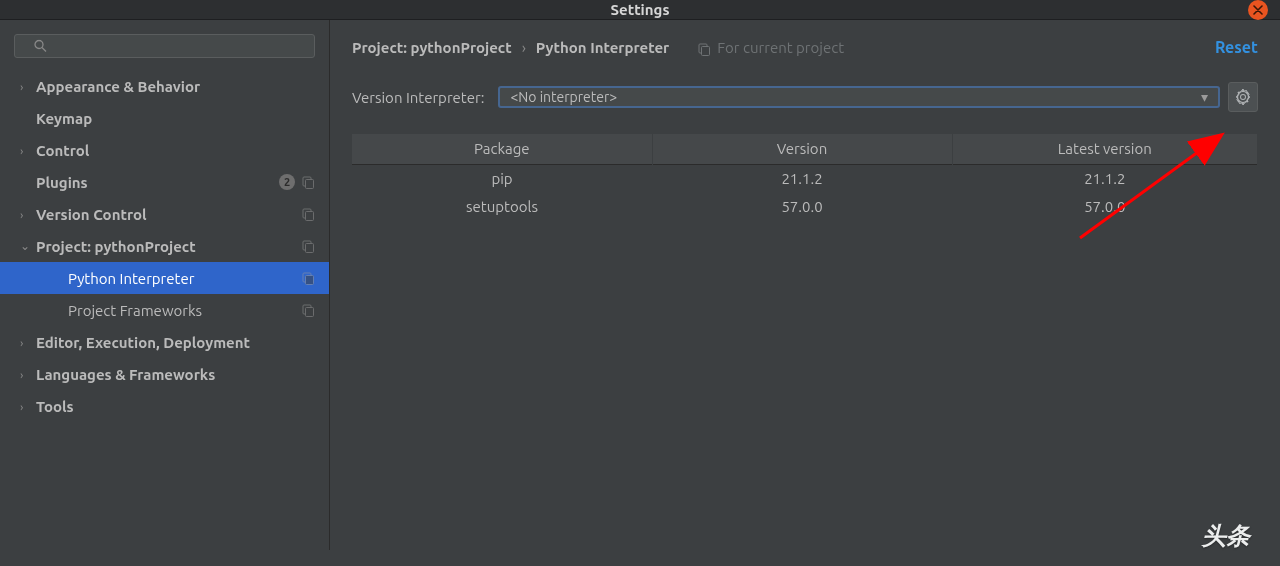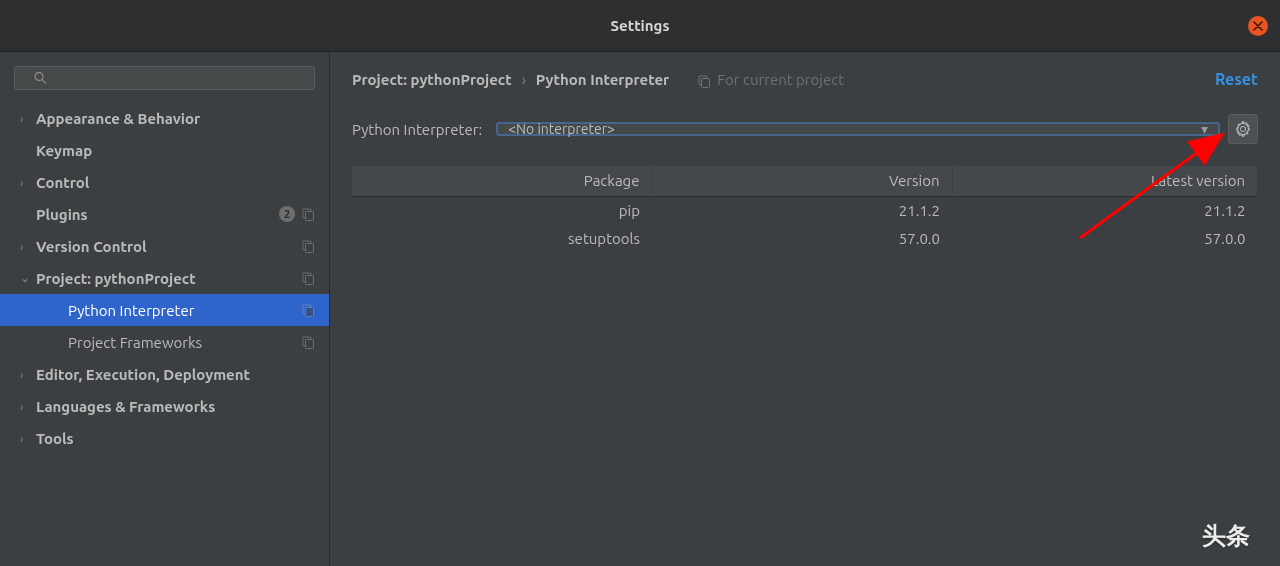--- a/index.html
+++ b/index.html
@@ -6,21 +6,21 @@
   body {
     width: 1280px;
     height: 566px;
     background: #3c3f41;
     font-family: "Ubuntu", "Segoe UI", sans-serif;
     color: #bbbbbb;
     overflow: hidden;
     position: relative;
   }
   .titlebar {
-    height: 52px;
+    height: 20px;
     background: #2d2f31;
     display: flex;
     align-items: center;
     justify-content: center;
     position: relative;
     border-bottom: 1px solid #1e1f21;
   }
   .titlebar span { color: #d6d6d6; font-weight: bold; font-size: 15px; }
   .close-btn {
     position: absolute;
@@ -120,21 +120,21 @@
     font-size: 16px;
   }
   .interp-row {
     display: flex;
     align-items: center;
     margin-bottom: 22px;
   }
   .interp-label { font-size: 15px; margin-right: 14px; }
   .interp-select {
     flex: 1;
-    height: 14px;
+    height: 22px;
     background: #45494a;
     border: 2px solid #466690;
     border-radius: 3px;
     padding: 0 10px;
     display: flex;
     align-items: center;
     font-size: 14px;
     color: #bbbbbb;
     position: relative;
   }
@@ -153,39 +153,40 @@
   .pkg-table {
     width: 100%;
     border-collapse: collapse;
   }
   .pkg-table thead tr {
     background: #45484a;
     border-bottom: 1px solid #2b2b2b;
     height: 30px;
   }
   .pkg-table th, .pkg-table td {
-    text-align: right;
+    text-align: center;
     font-weight: normal;
     font-size: 15px;
     padding: 4px 12px;
   }
   .pkg-table th { color: #bbbbbb; border-right: 1px solid #3c3f41;}
   .pkg-table th:first-child { width: 300px; }
   .pkg-table th:nth-child(2) { width: 300px; }
   .pkg-table tbody tr { height: 28px; }
   .watermark {
     position: absolute;
     right: 22px;
     bottom: 14px;
     font-size: 24px;
     color: #eceeee;
     font-weight: 500;
     display: flex;
     align-items: center;
     text-shadow: 0 1px 2px rgba(0,0,0,0.4);
+    font-style: italic;
   }
   .watermark .tt { font-weight: bold; margin-right: 8px; }
   .arrow-annot {
     position: absolute;
     pointer-events: none;
   }
 </style>
 </head>
 <body>
 
@@ -285,21 +286,21 @@
         <svg width="14" height="14" viewBox="0 0 14 14" style="margin-right:6px">
           <rect x="2" y="2" width="8" height="9" rx="1" stroke="#6e7274" fill="none"></rect>
           <rect x="4.5" y="4.5" width="8" height="9" rx="1" stroke="#6e7274" fill="#3c3f41"></rect>
         </svg>
         <span>For current project</span>
       </span>
       <span class="reset-link">Reset</span>
     </div>
 
     <div class="interp-row">
-      <span class="interp-label">Python Interpreter:</span>
+      <span class="interp-label">Version Interpreter:</span>
       <div class="interp-select">
         <span>&lt;No interpreter&gt;</span>
         <span class="dd-caret">▾</span>
       </div>
       <div class="gear-btn">
         <svg width="16" height="16" viewBox="0 0 16 16">
           <path d="M8 5a3 3 0 100 6 3 3 0 000-6z" fill="#aeb1b3"></path>
           <path d="M8 0l1.2 2.1 2.3-.6.6 2.3L14.2 5l-1 2 1 2-2.1 1.2.6 2.3-2.3.6L8 16l-1.2-2.1-2.3.6-.6-2.3L1.8 11l1-2-1-2 2.1-1.2-.6-2.3 2.3-.6L8 0z" fill="none" stroke="#aeb1b3" stroke-width="1"></path>
           <circle cx="8" cy="8" r="5.5" fill="none" stroke="#aeb1b3" stroke-width="1.2"></circle>
           <circle cx="8" cy="8" r="2" fill="#4c5052"></circle>

